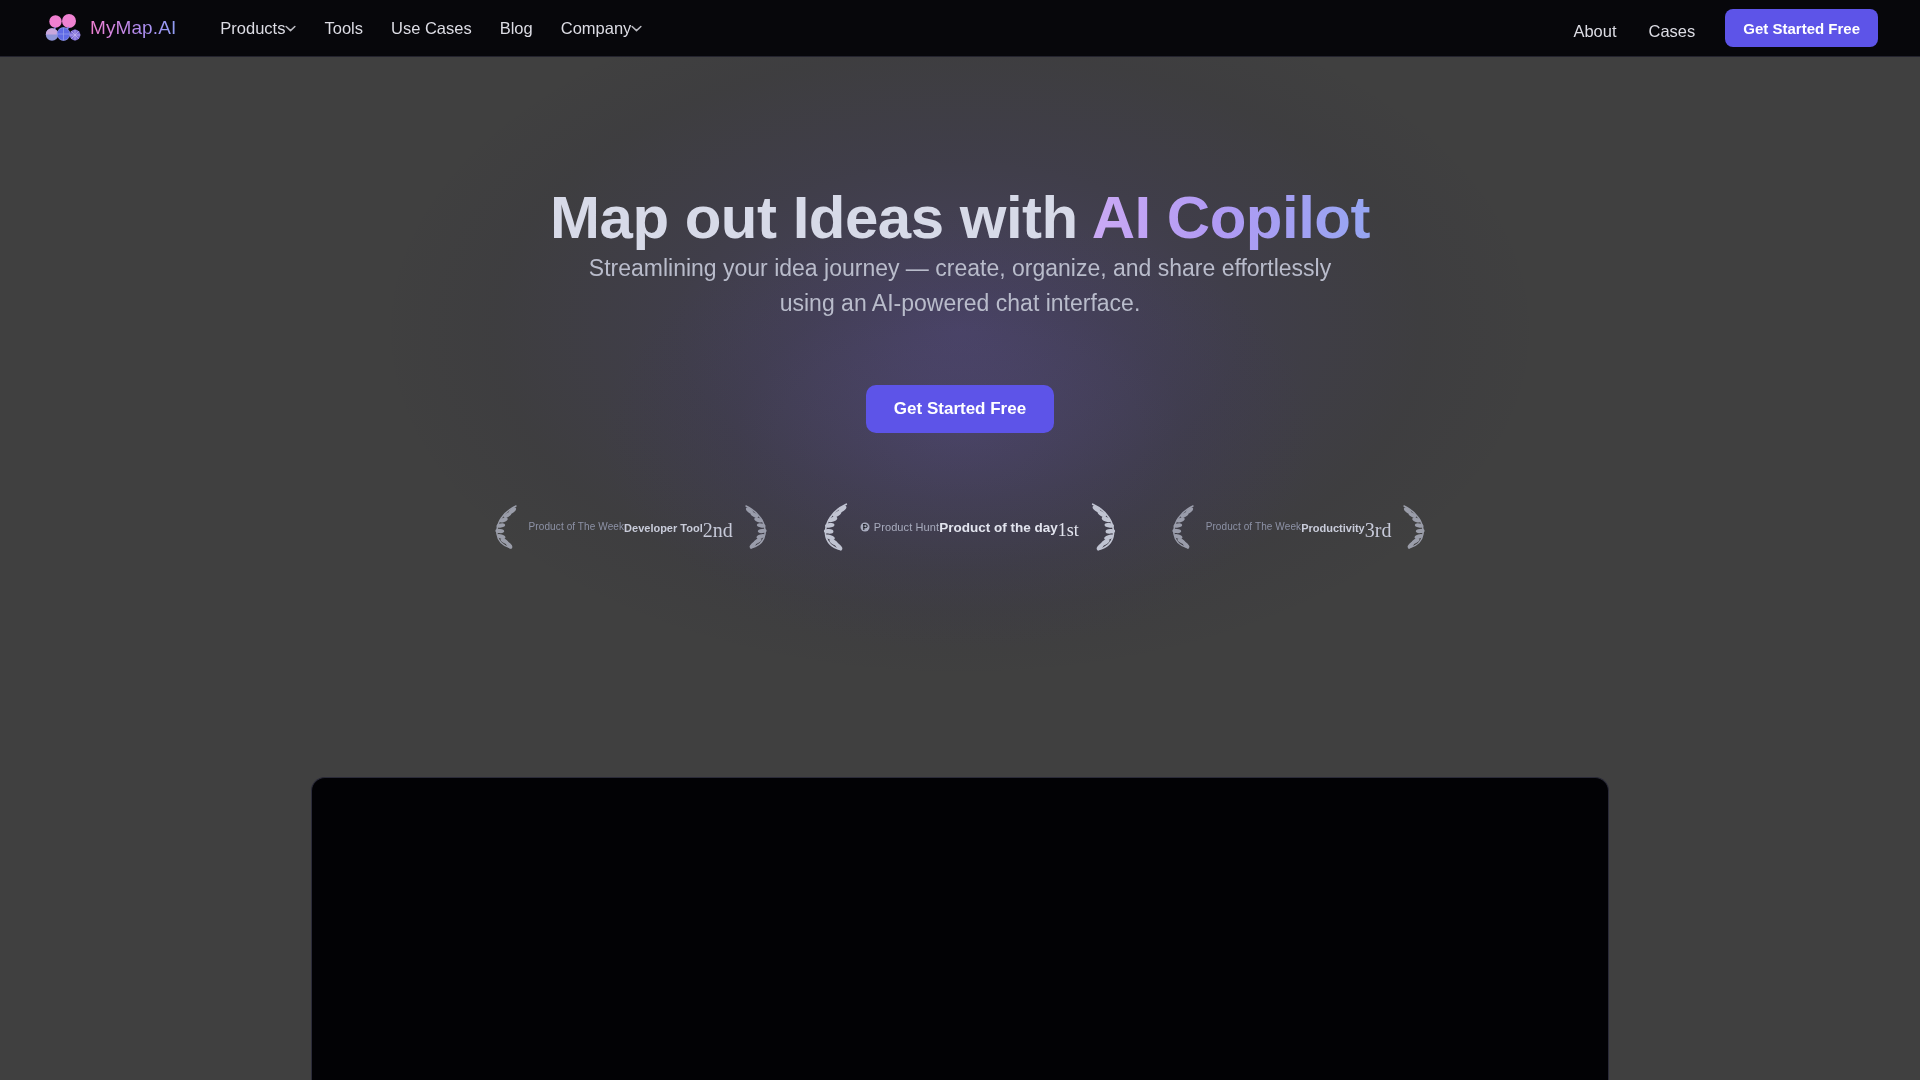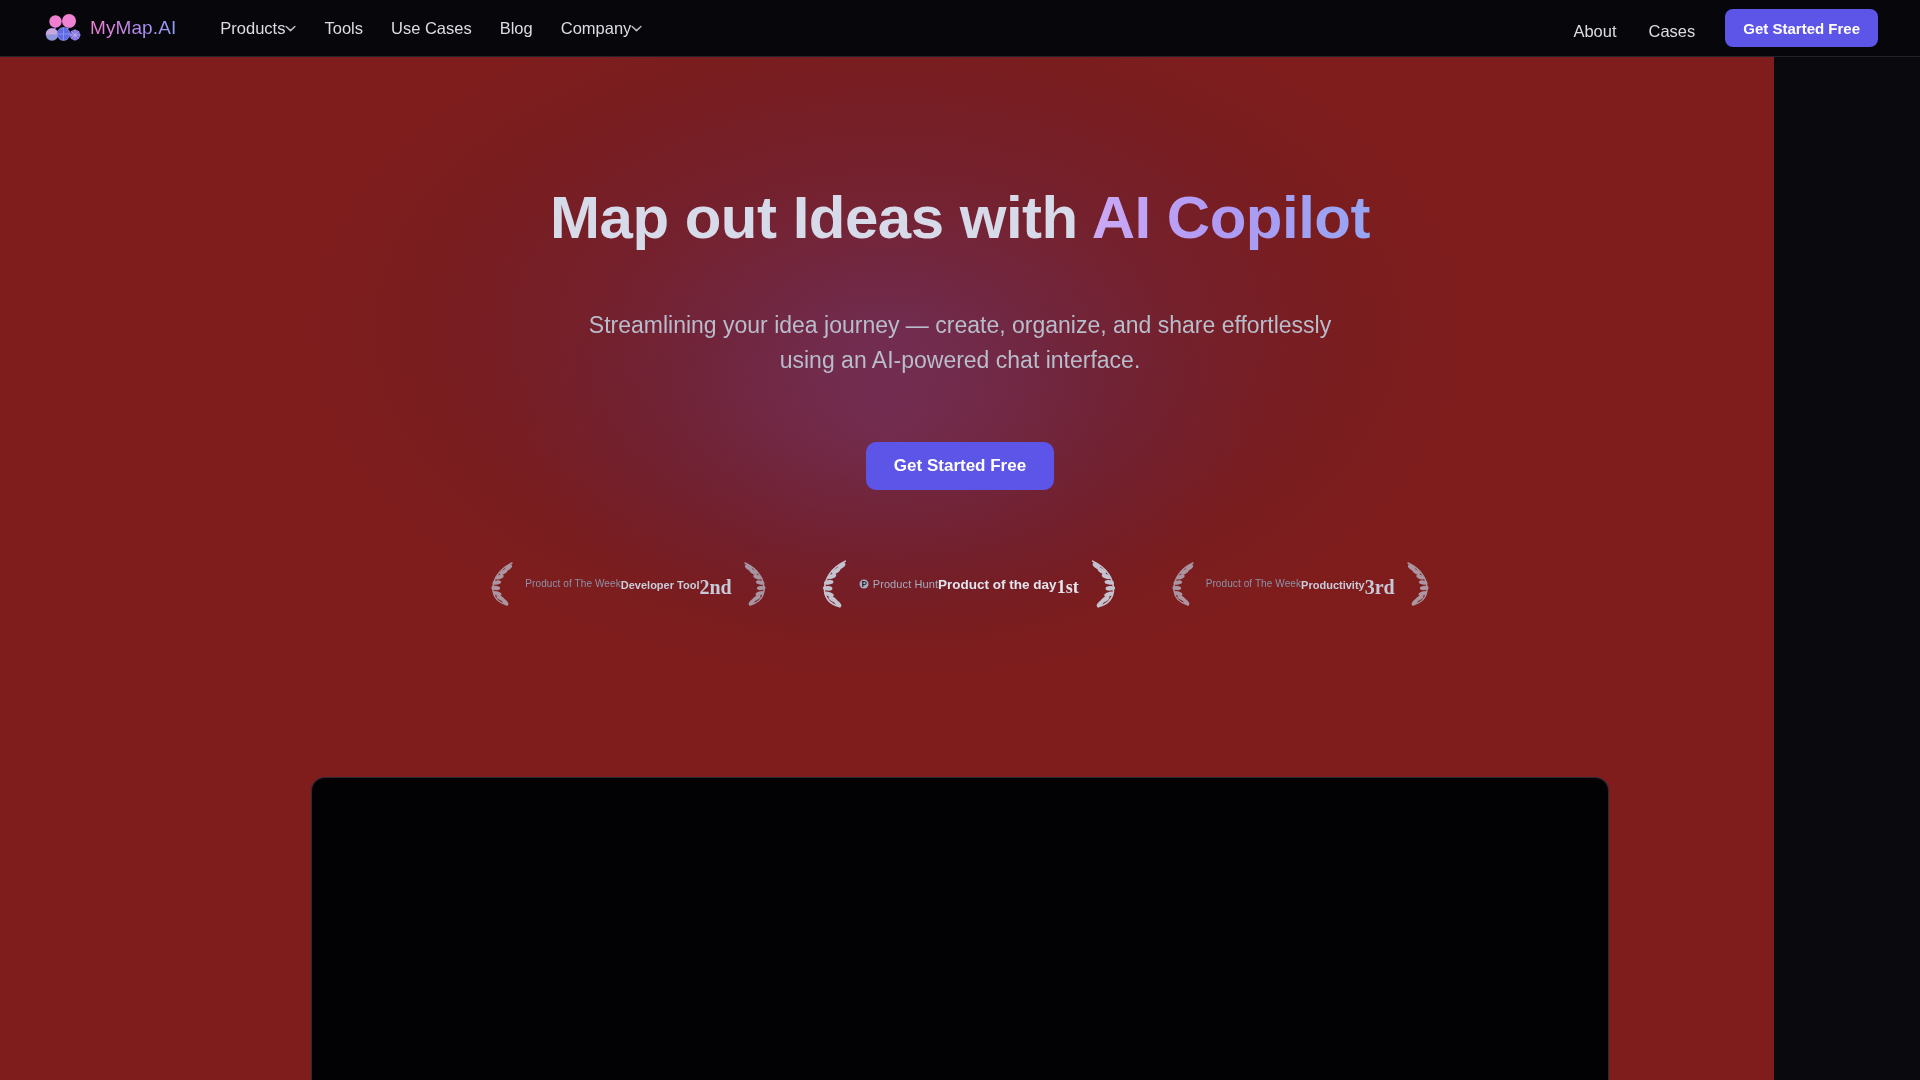--- a/index.html
+++ b/index.html
@@ -6,21 +6,21 @@
   * { margin:0; padding:0; box-sizing:border-box; }
 
   html, body {
     width:1920px; height:1080px;
     background:#09090e;
     font-family:"Liberation Sans", sans-serif;
     overflow:hidden;
   }
 
   
-  .page { position:relative; width:1774px; height:1080px; background:#7f1d1d; }
+  .page { position:relative; width:1920px; height:1080px; background:#404040; }
 
   
   .hero-glow {
     position:absolute; left:50%; top:-120px;
     transform:translateX(-50%);
     width:1500px; height:900px;
     background:radial-gradient(ellipse 50% 50% at 50% 50%,
                 rgba(92,74,170,0.30) 0%,
                 rgba(62,50,122,0.16) 38%,
                 rgba(30,24,60,0.06) 62%,
@@ -101,21 +101,20 @@
     letter-spacing:-0.5px; line-height:1.1;
     color:#d7dae8; text-align:right; white-space:nowrap;
   }
   .hero-title .accent {
     background:linear-gradient(90deg,#cbaaf5 0%,#b09af4 45%,#96a6f2 100%);
     -webkit-background-clip:text; background-clip:text;
     -webkit-text-fill-color:transparent; color:#b5a0f3;
   }
 
   .hero-sub {
-    margin-top:57px;
     width:760px;
     font-size:23px; line-height:1.52;
     color:#b9bccb; text-align:center; font-weight:400;
   }
 
   .hero-cta {
     margin-top:64px;
     background:#5d54e8; color:#ffffff;
     font-size:17px; font-weight:700;
     border:none; border-radius:10px;
@@ -143,21 +142,21 @@
   }
   .award-top {
     font-size:10px; color:#8d92a6; letter-spacing:.1px;
     display:flex; align-items:center; gap:4px; white-space:nowrap;
   }
   .award-mid {
     font-size:11px; font-weight:700; color:#c9ccda;
     margin-top:2px; white-space:nowrap;
   }
   .award-rank {
-    font-size:20px; font-weight:700; color:#c6c9d8;
+    font-size:20px; font-weight:400; color:#c6c9d8;
     margin-top:7px; font-family:"Liberation Serif", serif;
   }
   .award.featured .laurel { opacity:.92; }
   .award.featured .award-top { font-size:11px; color:#a7abbd; }
   .award.featured .award-mid { font-size:13.5px; color:#e2e4ee; }
   .award.featured .award-rank { font-size:18px; color:#e2e4ee; }
 
   .ph-dot { display:block; width:10px; height:10px; flex:none; }
 
   

